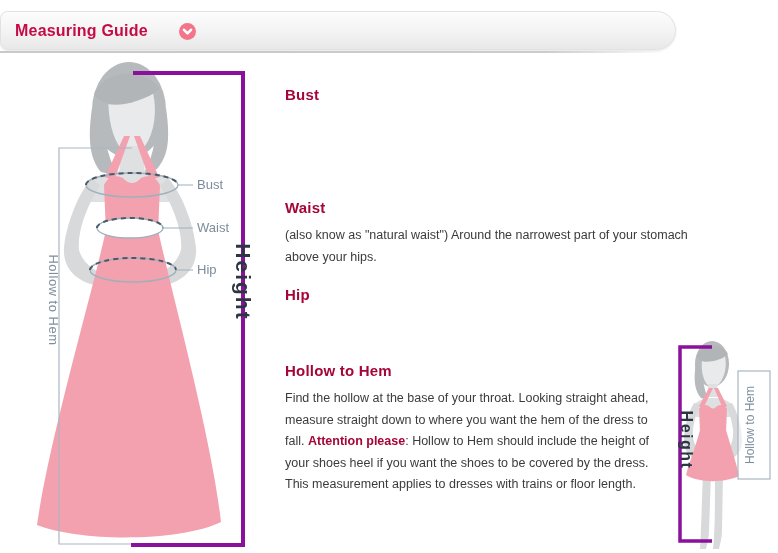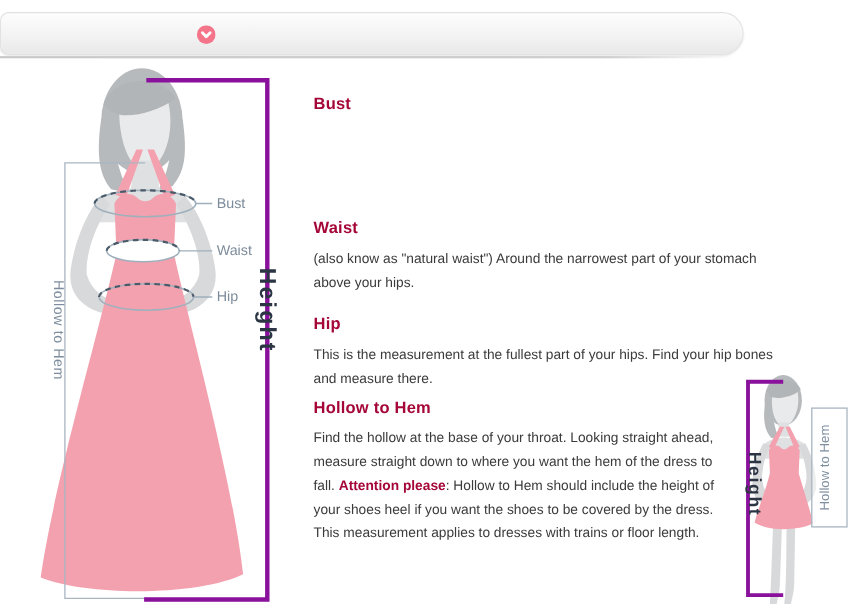--- a/index.html
+++ b/index.html
@@ -38,20 +38,21 @@
   .big-figure   { position:absolute; left:25px;  top:58px;  width:250px; height:495px; }
   .small-figure { position:absolute; left:655px; top:335px; width:123px; height:218px; }
   svg { font-family:"Liberation Sans", sans-serif; display:block; }
 </style>
 </head>
 <body>
 
 <div class="page">
 
   <div class="header-bar">
+    <span class="header-title">Measuring Guide</span>
     <span class="chevron-badge">
       <svg width="17" height="17" viewBox="0 0 17 17">
         <circle cx="8.5" cy="8.5" r="8.5" fill="#f4758a"></circle>
         <path d="M5,6.8 L8.5,10.4 L12,6.8" stroke="#ffffff" stroke-width="2.6" fill="none" stroke-linecap="round" stroke-linejoin="round"></path>
       </svg>
     </span>
   </div>
   <div class="header-underline"></div>
 
   <div class="big-figure">
@@ -95,21 +96,20 @@
 
   <div class="sec sec-bust">
     <h3>Bust</h3>
   </div>
   <div class="sec sec-waist">
     <h3>Waist</h3>
     <p>(also know as "natural waist") Around the narrowest part of your stomach above your hips.</p>
   </div>
   <div class="sec sec-hip">
     <h3>Hip</h3>
-    <p>This is the measurement at the fullest part of your hips. Find your hip bones and measure there.</p>
   </div>
   <div class="sec sec-hollow">
     <h3>Hollow to Hem</h3>
     <p><span>Find the hollow at the base of your throat. Looking straight ahead, measure straight down to where you want the hem of the dress to fall. </span><strong class="attn">Attention please</strong><span>: Hollow to Hem should include the height of your shoes heel if you want the shoes to be covered by the dress. This measurement applies to dresses with trains or floor length.</span></p>
   </div>
 
   <div class="small-figure">
     <svg width="123" height="218" viewBox="0 0 123 218">
 
       <ellipse cx="57" cy="29" rx="17" ry="23" fill="#b7babc"></ellipse>

